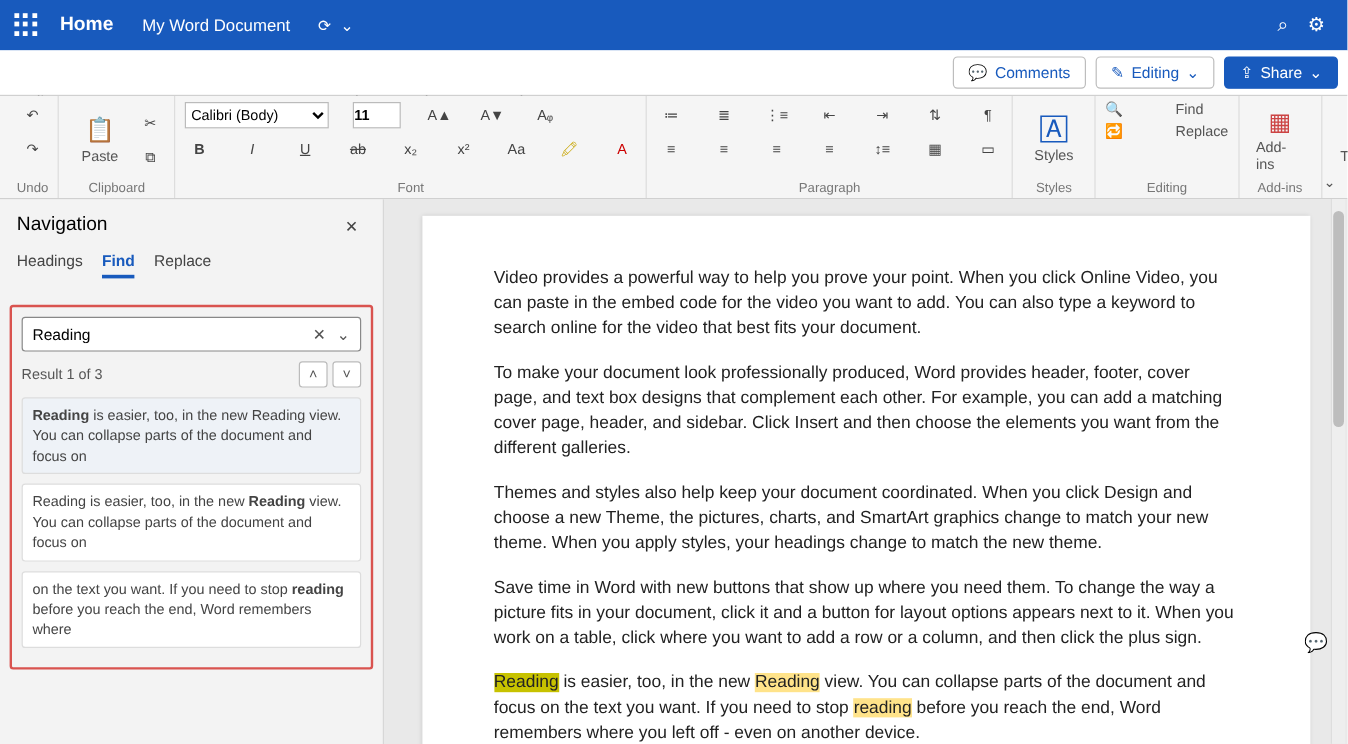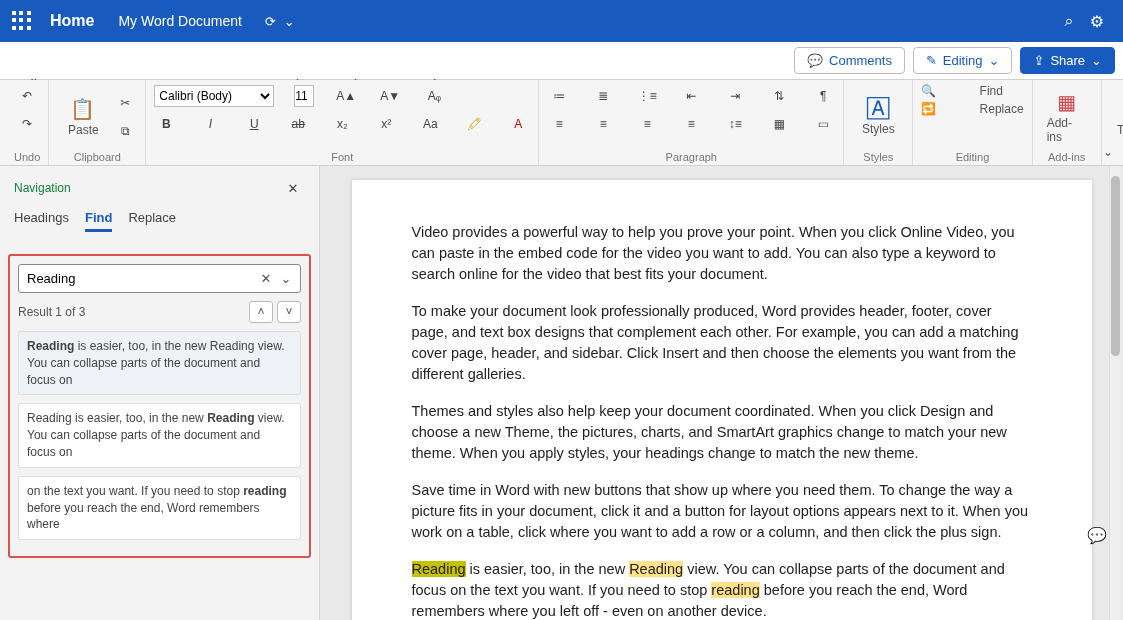--- a/index.html
+++ b/index.html
@@ -21,29 +21,29 @@
   .header-btn.share { background:#185abd; color:#fff; border-color:#185abd; }
   .ribbon { background:#f5f5f5; border-bottom:1px solid #d0d0d0; height:86px; display:flex; align-items:stretch; padding:0 6px; position:relative; font-size:12px; color:#555; }
   .ribbon-group { display:flex; flex-direction:column; align-items:center; padding:4px 8px 2px; border-right:1px solid #ddd; }
   .ribbon-group:last-child { border-right:none; }
   .group-body { flex:1; display:flex; align-items:center; gap:4px; }
   .group-label { font-size:11px; color:#777; padding-top:2px; }
   .icon-btn { width:24px; height:24px; display:flex; align-items:center; justify-content:center; color:#444; cursor:pointer; border-radius:3px; }
   .font-select { display:flex; gap:2px; }
   .font-select select, .font-select input { height:22px; font-size:12px; border:1px solid #bbb; background:#fff; }
   .font-name { width:120px; }
-  .font-size { width:20px; }
+  .font-size { width:40px;font-weight:bold; }
   .two-row { display:flex; flex-direction:column; gap:4px; }
   .row { display:flex; gap:20px; align-items:center; }
   .stack-btn { display:flex; flex-direction:column; align-items:center; gap:2px; padding:4px 6px; cursor:pointer; width:52px; }
   .stack-btn .ic { font-size:20px; color:#185abd; }
   .body-area { display:flex; height:calc(620px - 42px - 38px - 86px); }
   .nav-pane { width:320px; background:#f3f3f3; border-right:1px solid #d7d7d7; padding:10px 8px; overflow:hidden; }
   .nav-head { display:flex; align-items:center; justify-content:space-between; padding:0 6px 10px; }
-  .nav-title { font-size:12px; color:#15803d; }
+  .nav-title { font-size:16px; color:#000000; }
   .nav-tabs { display:flex; gap:16px; padding:0 6px 22px; font-size:13px; color:#444; }
   .nav-tab { cursor:pointer; padding-bottom:4px; }
   .nav-tab.active { color:#185abd; border-bottom:3px solid #185abd; font-weight:600; }
   .find-box-outer { border:2px solid #d9534f; border-radius:3px; padding:8px; }
   .search-row { display:flex; align-items:center; border:1px solid #888; background:#fff; border-radius:3px; padding:2px 4px; }
   .search-row input { flex:1; border:none; outline:none; font-size:13px; padding:4px; }
   .sr-icon { width:20px; text-align:center; color:#555; cursor:pointer; }
   .result-row { display:flex; align-items:center; justify-content:space-between; margin:8px 0; font-size:12px; color:#555; }
   .nav-arrow-group { display:flex; gap:4px; }
   .nav-arrow { width:24px; height:22px; border:1px solid #bbb; background:#fff; display:flex; align-items:center; justify-content:center; cursor:pointer; border-radius:3px; }

